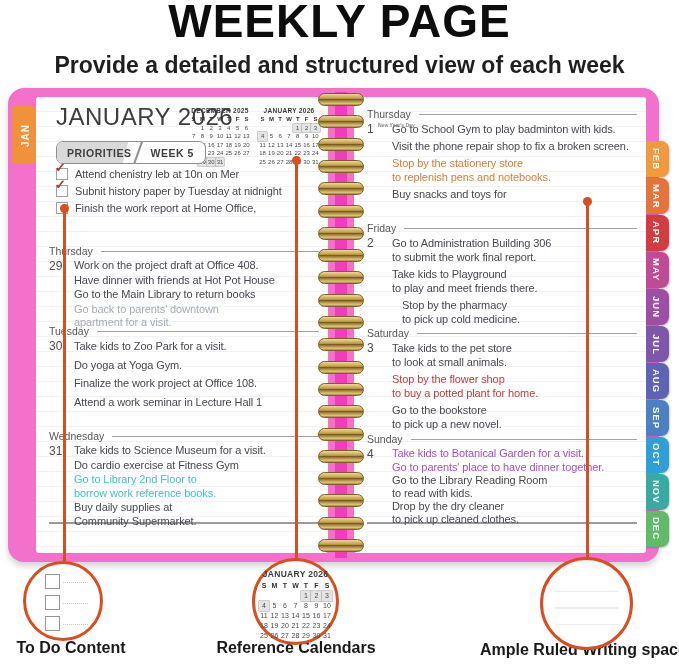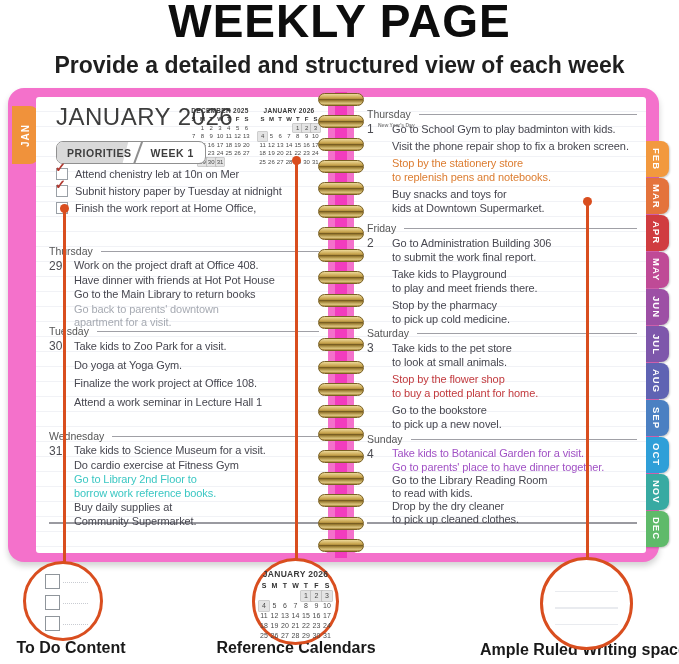--- a/index.html
+++ b/index.html
@@ -215,21 +215,21 @@
             <div class="mc-cell">27</div>
             <div class="mc-cell">28</div>
             <div class="mc-cell">29</div>
             <div class="mc-cell">30</div>
             <div class="mc-cell">31</div>
           </div>
         </div>
     </div>
     <div class="badge">
       <div class="badge-left">PRIORITIES</div>
-      <div class="badge-right">WEEK 1</div>
+      <div class="badge-right">WEEK 5</div>
     </div>
     <div class="todo-list" id="todoList">
         <div class="todo-row">
           <span class="todo-box">
             <span class="todo-check">✓</span>
           </span>
           <span class="todo-text hand">Attend chenistry leb at 10n on Mer</span>
         </div>
         <div class="todo-row">
           <span class="todo-box">
@@ -332,42 +332,41 @@
             </div>
             <div class="entry" style="color: rgb(71, 71, 80);">
               <div>Visit the phone repair shop to fix a broken screen.</div>
             </div>
             <div class="entry" style="color: rgb(220, 124, 48);">
               <div>Stop by the stationery store</div>
               <div>to replenish pens and notebooks.</div>
             </div>
             <div class="entry" style="color: rgb(71, 71, 80);">
               <div>Buy snacks and toys for</div>
-              <div>kids at Downtown Supermarket.</div>
             </div>
           </div>
         </div>
       </div>
       <div class="day-sec day-friday">
         <div class="day-head">
           <span class="day-name">Friday</span>
           <span class="day-rule"></span>
         </div>
         <div class="day-body">
           <div class="day-date">2</div>
           <div class="day-entries hand">
             <div class="entry" style="color: rgb(71, 71, 80);">
               <div>Go to Administration Building 306</div>
               <div>to submit the work final report.</div>
             </div>
             <div class="entry" style="color: rgb(71, 71, 80);">
               <div>Take kids to Playground</div>
               <div>to play and meet friends there.</div>
             </div>
-            <div class="entry" style="color: rgb(71, 71, 80);">
+            <div class="entry" style="color: rgb(71, 71, 80); margin-left: 10px;">
               <div>Stop by the pharmacy</div>
               <div>to pick up cold medicine.</div>
             </div>
           </div>
         </div>
       </div>
       <div class="day-sec day-saturday">
         <div class="day-head">
           <span class="day-name">Saturday</span>
           <span class="day-rule"></span>

